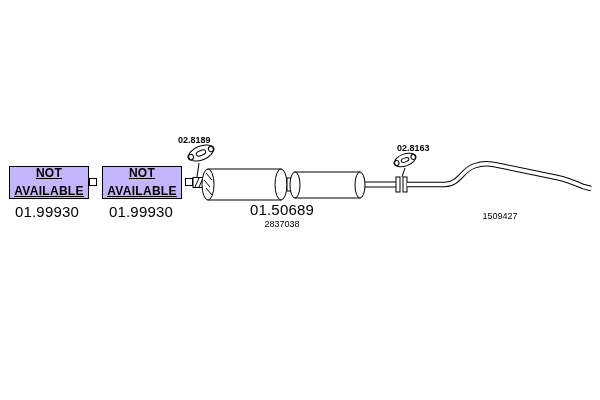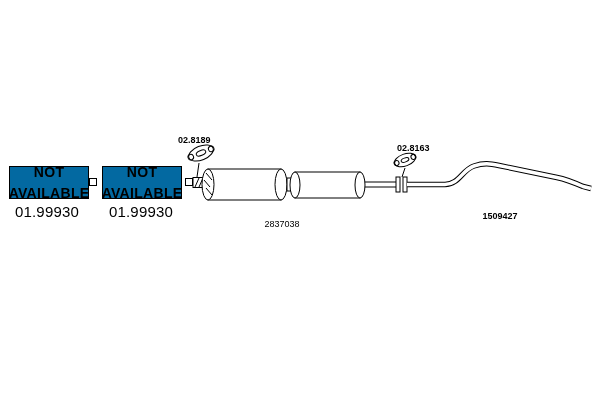--- a/index.html
+++ b/index.html
@@ -15,26 +15,27 @@
   .art { position: absolute; left: 0; top: 0; }
   .na-box {
     position: absolute;
     width: 78px;
     height: 31px;
     border: 1px solid #000;
     display: flex;
     align-items: center;
     justify-content: center;
     text-align: center;
-    font-size: 14px;
+    font-size: 12px;
     font-weight: bold;
     white-space: pre-line;
     line-height: 1.45;
     letter-spacing: 0.3px;
-    background: #0369a1;
+    background: #c4b5fd;
+    text-decoration: underline;
   }
   .part-number {
     position: absolute;
     font-size: 15px;
     text-align: center;
     letter-spacing: 0.2px;
   }
   .part-ref {
     position: absolute;
     font-size: 9px;
@@ -134,20 +135,21 @@
   <div class="na-box" style="left:9px; top:166px;">NOT
 AVAILABLE</div>
   <div class="na-box" style="left:102px; top:166px;">NOT
 AVAILABLE</div>
 
   <div class="part-number" style="left:2px; top:203px; width:90px;">01.99930</div>
   <div class="part-number" style="left:96px; top:203px; width:90px;">01.99930</div>
 
   <div class="gasket-label" style="left:178px; top:135px; width:46px;">02.8189</div>
 
+  <div class="part-number" style="left:236px; top:201px; width:92px;">01.50689</div>
   <div class="part-ref" style="left:236px; top:219px; width:92px;">2837038</div>
 
   <div class="gasket-label" style="left:397px; top:143px; width:46px;">02.8163</div>
 
-  <div class="part-ref" style="left:452px; top:211px; width:96px;font-weight:bold;">1509427</div>
+  <div class="part-ref" style="left:452px; top:211px; width:96px;">1509427</div>
 
 
 </div>
 
 </body></html>

